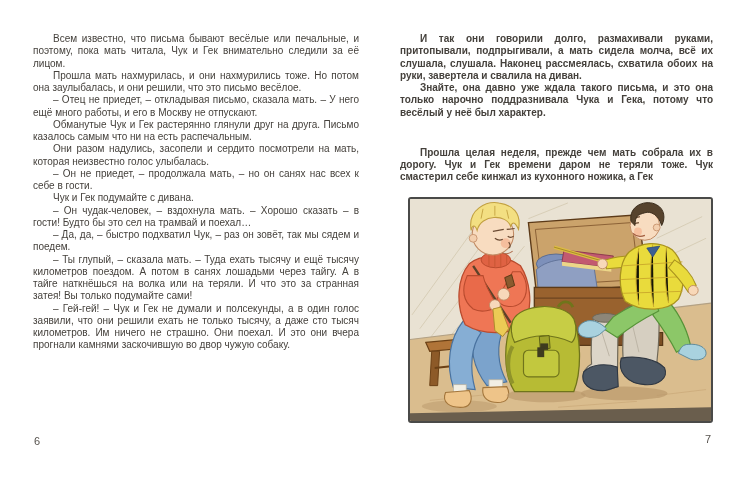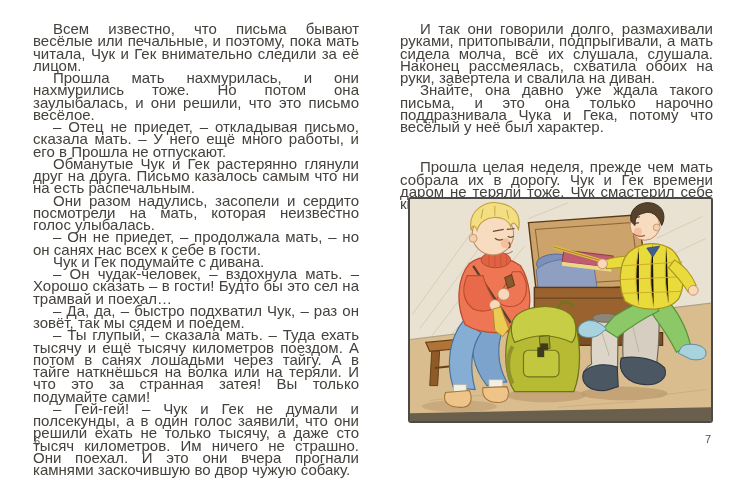--- a/index.html
+++ b/index.html
@@ -1,44 +1,44 @@
 <!DOCTYPE html>
 <html><head>
 <meta charset="utf-8">
 <style>
   html,body{margin:0;padding:0;}
   body{
     width:750px;height:480px;background:#ffffff;position:relative;overflow:hidden;
     font-family:"Liberation Sans","DejaVu Sans",sans-serif;
     color:#45413c;
   }
-  .page{position:absolute;top:23px;font-size:15px;line-height:12.25px;text-align:justify;}
+  .page{position:absolute;top:33px;font-size:10px;line-height:12.25px;text-align:justify;}
   .page-left{left:33px;width:326px;}
-  .page-right{left:400px;width:313px;}
+  .page-right{left:400px;width:313px;font-weight:bold;}
   .para{margin:0;text-indent:20px;}
   .section-2{margin-top:28px;}
   .pagenum{position:absolute;font-size:11px;color:#57534e;}
   .pagenum-left{left:34px;top:435px;}
   .pagenum-right{left:705px;top:433px;}
   .illus{
     position:absolute;left:408px;top:197px;width:305px;height:226px;
     border:2px solid #4a4a48;border-radius:3px;box-sizing:border-box;
     overflow:hidden;background:#e9e2d3;
   }
   .illus svg{display:block;width:100%;height:100%;}
 </style>
 </head>
 <body>
 
 <div class="spread">
 
   <div class="page page-left">
       <p class="para">Всем известно, что письма бывают весёлые или печальные, и поэтому, пока мать читала, Чук и Гек внимательно следили за её лицом.</p>
       <p class="para">Прошла мать нахмурилась, и они нахмурились тоже. Но потом она заулыбалась, и они решили, что это письмо весёлое.</p>
-      <p class="para">– Отец не приедет, – откладывая письмо, сказала мать. – У него ещё много работы, и его в Прошла не отпускают.</p>
+      <p class="para">– Отец не приедет, – откладывая письмо, сказала мать. – У него ещё много работы, и его в Москву не отпускают.</p>
       <p class="para">Обманутые Чук и Гек растерянно глянули друг на друга. Письмо казалось самым что ни на есть распечальным.</p>
       <p class="para">Они разом надулись, засопели и сердито посмотрели на мать, которая неизвестно голос улыбалась.</p>
       <p class="para">– Он не приедет, – продолжала мать, – но он санях нас всех к себе в гости.</p>
       <p class="para">Чук и Гек подумайте с дивана.</p>
       <p class="para">– Он чудак-человек, – вздохнула мать. – Хорошо сказать – в гости! Будто бы это сел на трамвай и поехал…</p>
       <p class="para">– Да, да, – быстро подхватил Чук, – раз он зовёт, так мы сядем и поедем.</p>
       <p class="para">– Ты глупый, – сказала мать. – Туда ехать тысячу и ещё тысячу километров поездом. А потом в санях лошадьми через тайгу. А в тайге наткнёшься на волка или на теряли. И что это за странная затея! Вы только подумайте сами!</p>
       <p class="para">– Гей-гей! – Чук и Гек не думали и полсекунды, а в один голос заявили, что они решили ехать не только тысячу, а даже сто тысяч километров. Им ничего не страшно. Они поехал. И это они вчера прогнали камнями заскочившую во двор чужую собаку.</p>
     </div>
 

